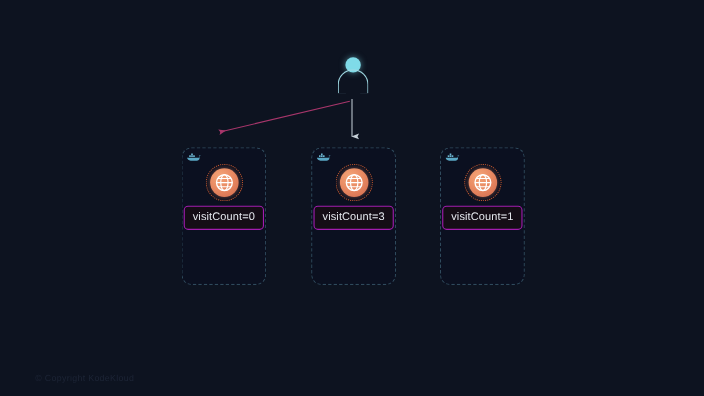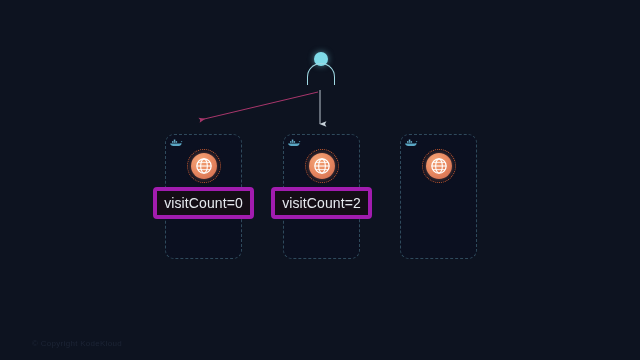--- a/index.html
+++ b/index.html
@@ -116,25 +116,25 @@
     position: absolute;
     left: 0;
     right: 0;
     top: 52px;
     display: flex;
     flex-direction: column;
     align-items: center;
     gap: 7px;
   }
   .chip {
-    border: 4px solid #a21caf;
+    border: 1px solid #a21caf;
     border-radius: 4px;
     background: #140d16;
     color: #e6e9ef;
-    font-size: 14px;
+    font-size: 10px;
     line-height: 1;
     padding: 5px 7px;
     white-space: nowrap;
     letter-spacing: 0.1px;
   }
 
   
   #footer {
     position: absolute;
     left: 32px;
@@ -214,21 +214,21 @@
       <svg class="globe-glyph" viewBox="0 0 24 24" xmlns="http://www.w3.org/2000/svg">
         <circle cx="12" cy="12" r="8.6" fill="none" stroke="#ffffff" stroke-width="1.5"></circle>
         <ellipse cx="12" cy="12" rx="4" ry="8.6" fill="none" stroke="#ffffff" stroke-width="1.3"></ellipse>
         <line x1="3.4" y1="12" x2="20.6" y2="12" stroke="#ffffff" stroke-width="1.3"></line>
         <line x1="4.8" y1="7.6" x2="19.2" y2="7.6" stroke="#ffffff" stroke-width="1.1"></line>
         <line x1="4.8" y1="16.4" x2="19.2" y2="16.4" stroke="#ffffff" stroke-width="1.1"></line>
       </svg>
     </div>
 
     <div class="chips">
-      <div class="chip">visitCount=2</div>
+      <div class="chip">visitCount=3</div>
     </div>
   </div>
 
   <div class="node n2">
     <svg class="whale" viewBox="0 0 28 20" xmlns="http://www.w3.org/2000/svg">
       <path d="M2,11 h18 c0,0 1.6,0.2 2.6,-1.4 c0,0 0.8,2.2 -0.2,3.8
                c-1.2,1.9 -3.6,2.8 -6.6,2.8 h-9.2 c-3.6,0 -5.8,-2.6 -6.6,-5.2 z" fill="#5aa7c4"></path>
       <rect x="4" y="6.4" width="3" height="3" fill="#6fb9d4"></rect>
       <rect x="7.6" y="6.4" width="3" height="3" fill="#6fb9d4"></rect>
       <rect x="11.2" y="6.4" width="3" height="3" fill="#6fb9d4"></rect>
@@ -241,17 +241,20 @@
       <div class="globe-disc"></div>
       <svg class="globe-glyph" viewBox="0 0 24 24" xmlns="http://www.w3.org/2000/svg">
         <circle cx="12" cy="12" r="8.6" fill="none" stroke="#ffffff" stroke-width="1.5"></circle>
         <ellipse cx="12" cy="12" rx="4" ry="8.6" fill="none" stroke="#ffffff" stroke-width="1.3"></ellipse>
         <line x1="3.4" y1="12" x2="20.6" y2="12" stroke="#ffffff" stroke-width="1.3"></line>
         <line x1="4.8" y1="7.6" x2="19.2" y2="7.6" stroke="#ffffff" stroke-width="1.1"></line>
         <line x1="4.8" y1="16.4" x2="19.2" y2="16.4" stroke="#ffffff" stroke-width="1.1"></line>
       </svg>
     </div>
 
+    <div class="chips">
+      <div class="chip">visitCount=1</div>
+    </div>
   </div>
 
   <div id="footer">© Copyright KodeKloud</div>
 
 </div>
 
 </body></html>

